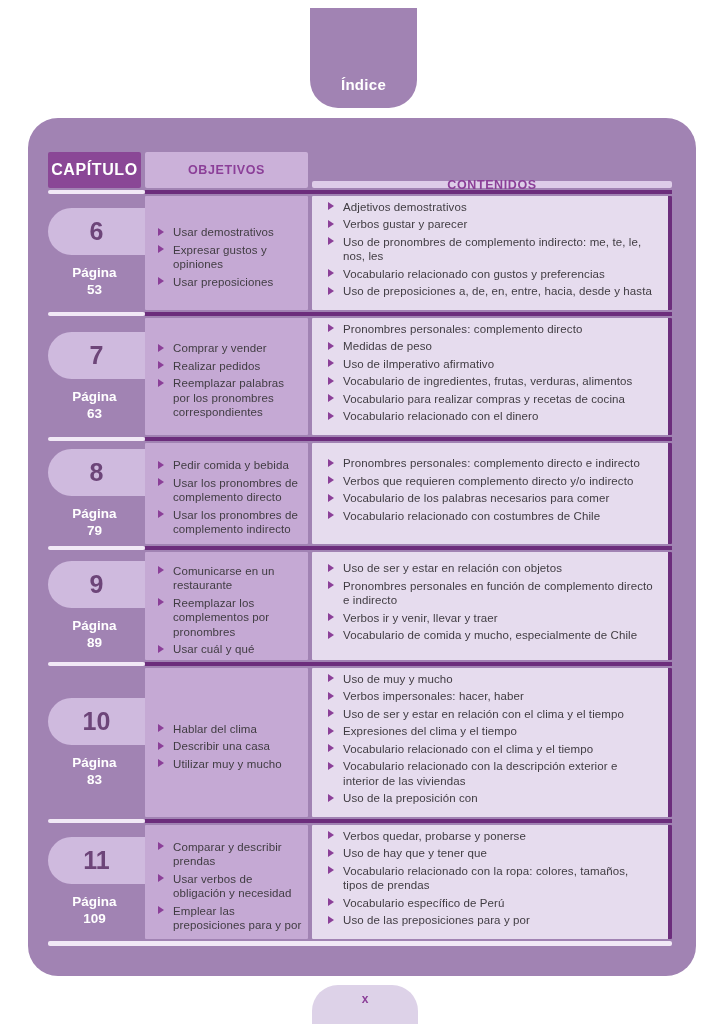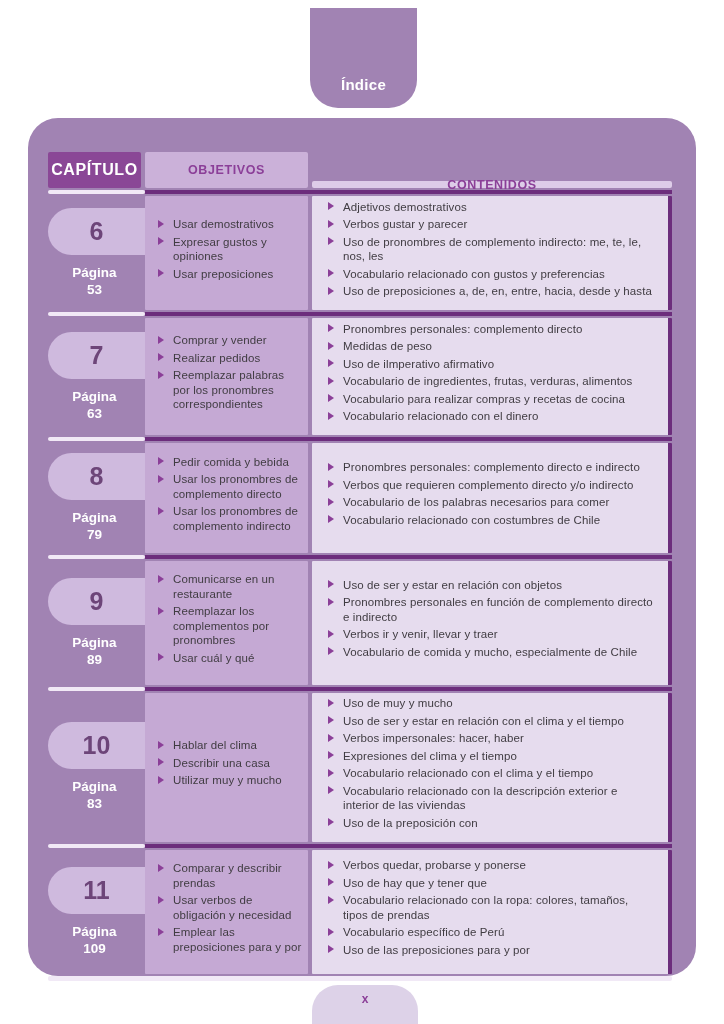--- a/index.html
+++ b/index.html
@@ -58,21 +58,21 @@
   .num-tab{
     width:97px;align-self:flex-start;height:47px;background:var(--num-tab);
     border-radius:26px 0 0 26px;display:flex;align-items:center;justify-content:center;
   }
   .num{font-size:25px;font-weight:bold;color:var(--num-color);}
   .pagina{color:#fff;font-weight:bold;font-size:13.5px;line-height:17px;text-align:center;}
   .pagina.first{margin-top:9px;}
   .col-obj{
     width:163px;flex:0 0 163px;margin-left:4px;background:var(--obj-box);
     display:flex;flex-direction:column;justify-content:center;
-    padding:10px 6px 18px 13px;border-radius:1px;
+    padding:10px 6px 2px 13px;border-radius:1px;
   }
   .col-cont{
     width:360px;flex:0 0 360px;margin-left:4px;background:var(--cont-box);
     display:flex;flex-direction:column;justify-content:center;
     padding:2px 12px 10px 16px;
     border-right:4px solid var(--dark-line);border-radius:1px;
   }
   .item{display:flex;margin:1.5px 0;}
   .bullet{
     flex:0 0 auto;width:0;height:0;margin:2.5px 9px 0 0;
@@ -330,25 +330,25 @@
                 <span class="txt">Utilizar muy y mucho</span>
               </div>
             </div>
     <div class="col-cont">
               <div class="item">
                 <span class="bullet"></span>
                 <span class="txt">Uso de muy y mucho</span>
               </div>
               <div class="item">
                 <span class="bullet"></span>
+                <span class="txt">Verbos impersonales: hacer, haber</span>
+              </div>
+              <div class="item">
+                <span class="bullet"></span>
                 <span class="txt">Uso de ser y estar en relación con el clima y el tiempo</span>
-              </div>
-              <div class="item">
-                <span class="bullet"></span>
-                <span class="txt">Verbos impersonales: hacer, haber</span>
               </div>
               <div class="item">
                 <span class="bullet"></span>
                 <span class="txt">Expresiones del clima y el tiempo</span>
               </div>
               <div class="item">
                 <span class="bullet"></span>
                 <span class="txt">Vocabulario relacionado con el clima y el tiempo</span>
               </div>
               <div class="item">

